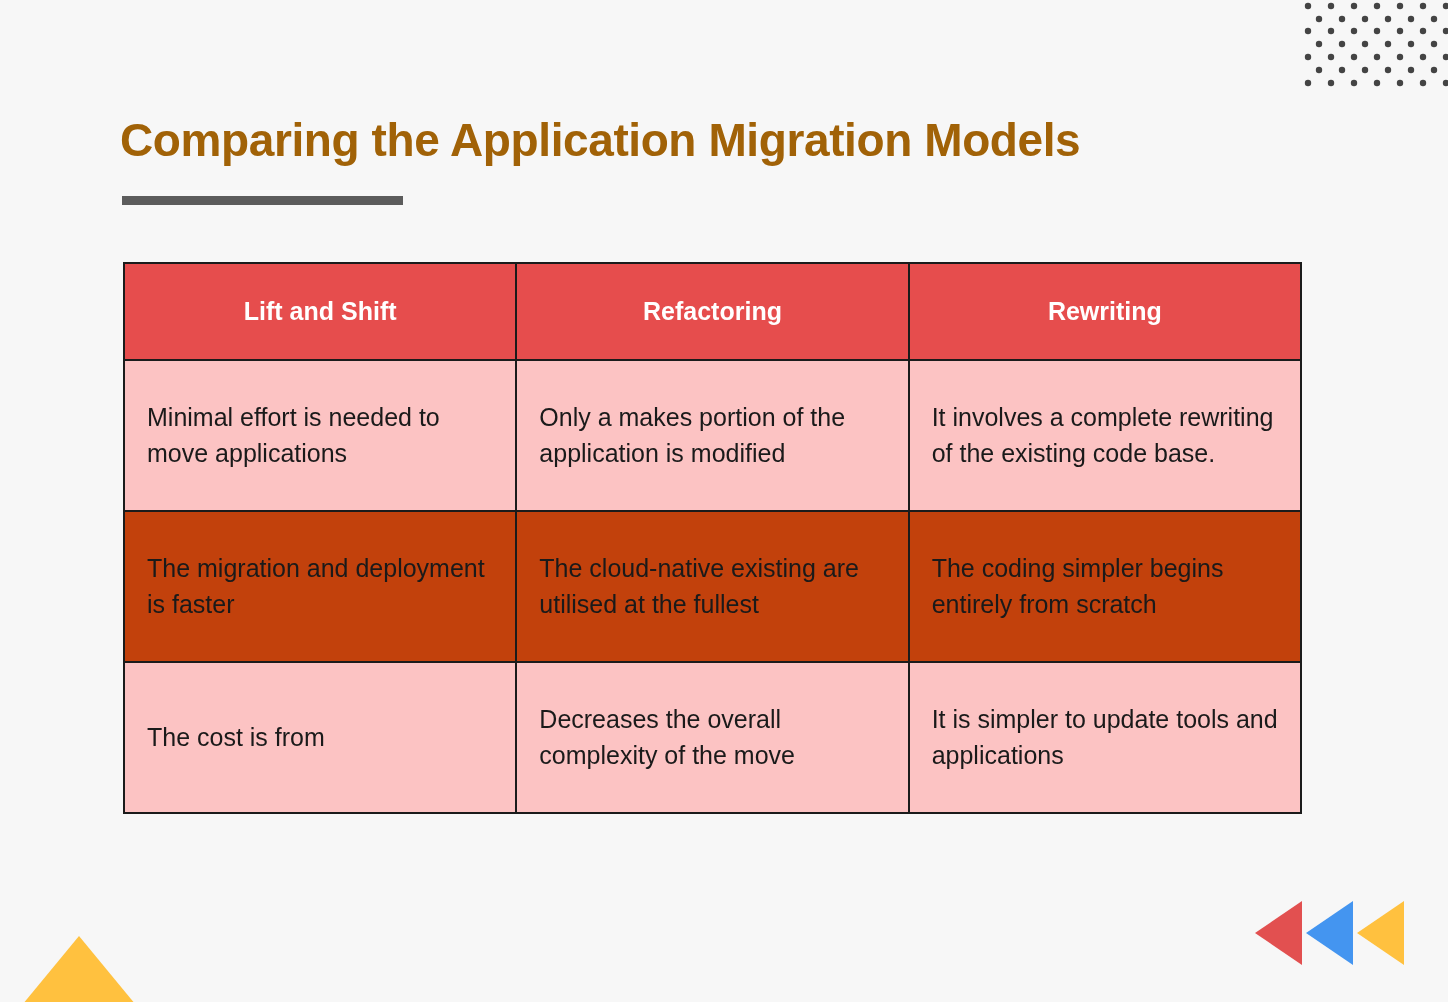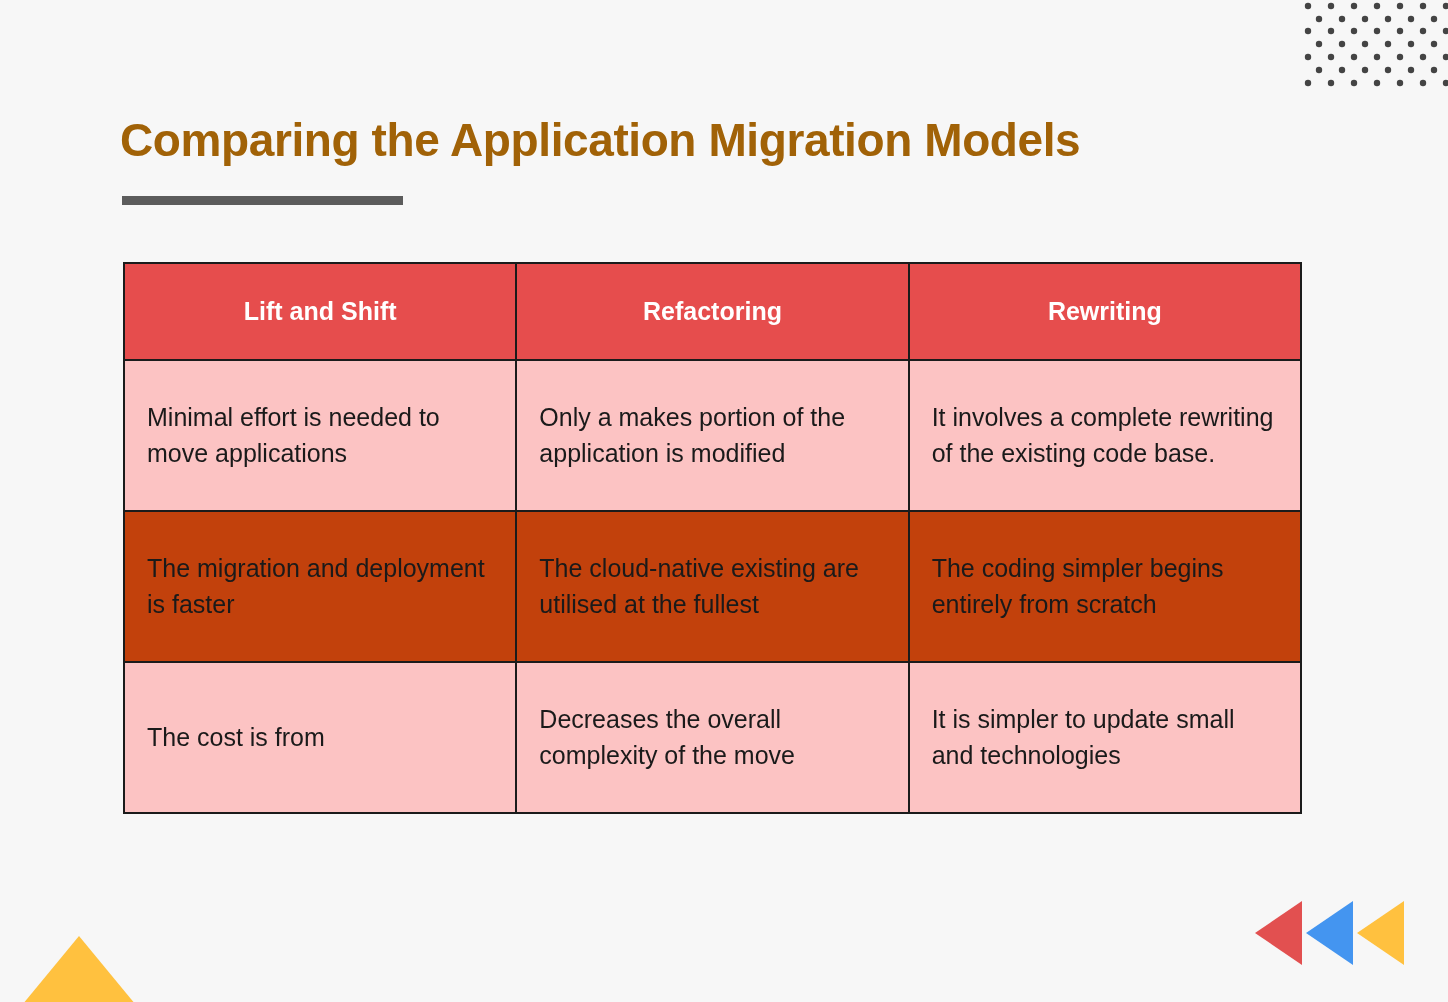--- a/index.html
+++ b/index.html
@@ -187,21 +187,21 @@
         <td>It involves a complete rewriting of the existing code base.</td>
       </tr>
       <tr class="row-plain">
         <td>The migration and deployment is faster</td>
         <td>The cloud-native existing are utilised at the fullest</td>
         <td>The coding simpler begins entirely from scratch</td>
       </tr>
       <tr class="row-tint">
         <td>The cost is from</td>
         <td>Decreases the overall complexity of the move</td>
-        <td>It is simpler to update small and technologies</td>
+        <td>It is simpler to update tools and applications</td>
       </tr>
     </tbody>
   </table>
 </div>
 
 <div class="tri-left-yellow"></div>
 <div class="tri-row">
   <div class="tri-arrow a0"></div>
   <div class="tri-arrow a1"></div>
   <div class="tri-arrow a2"></div>

